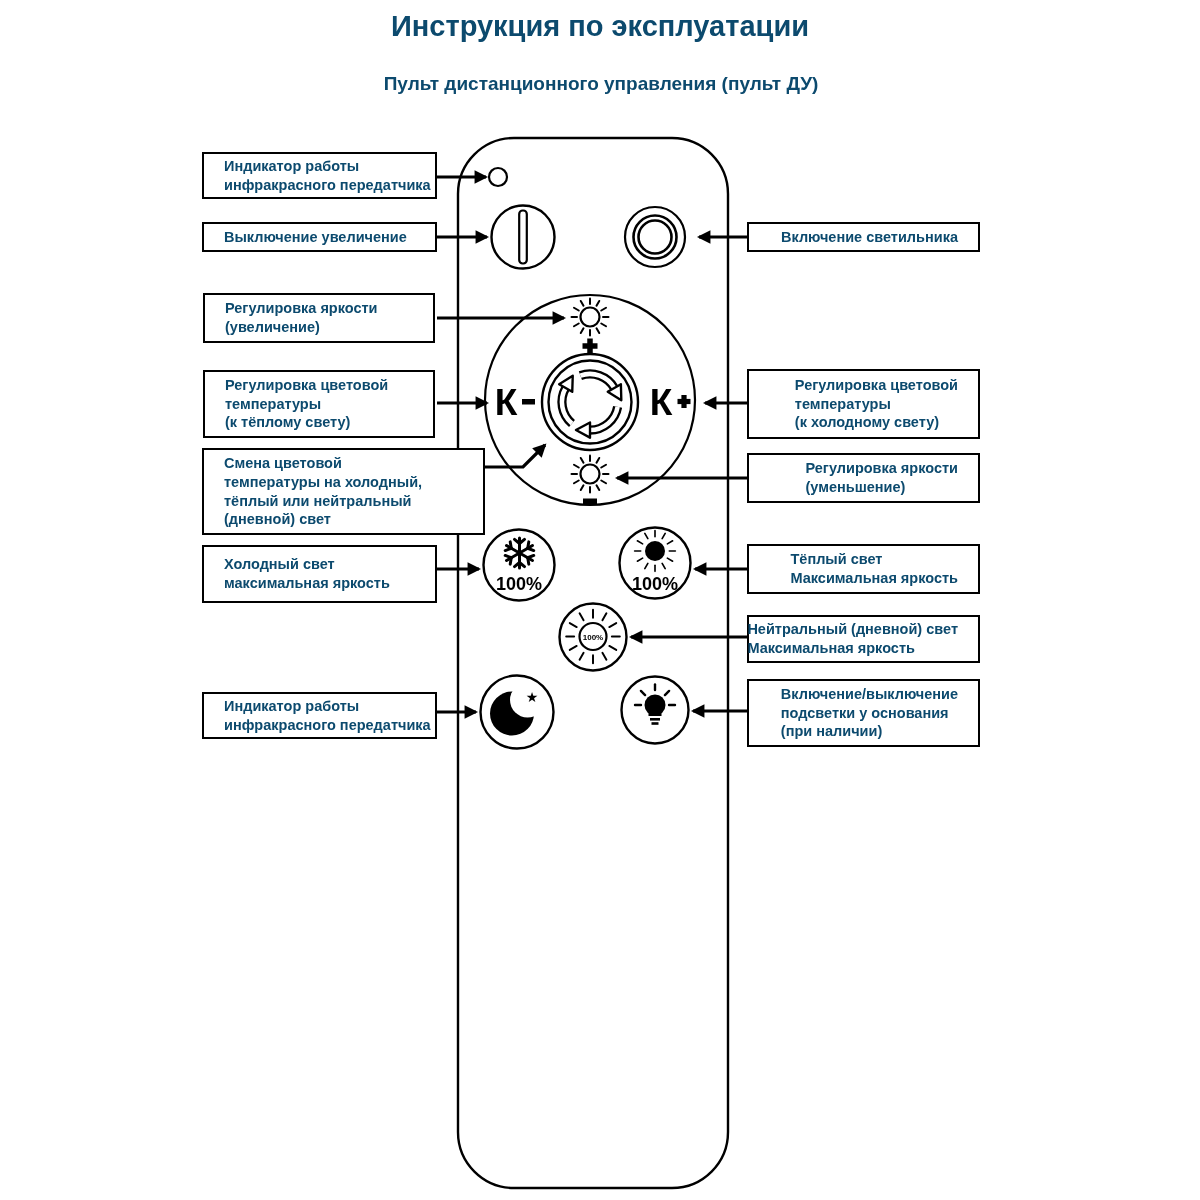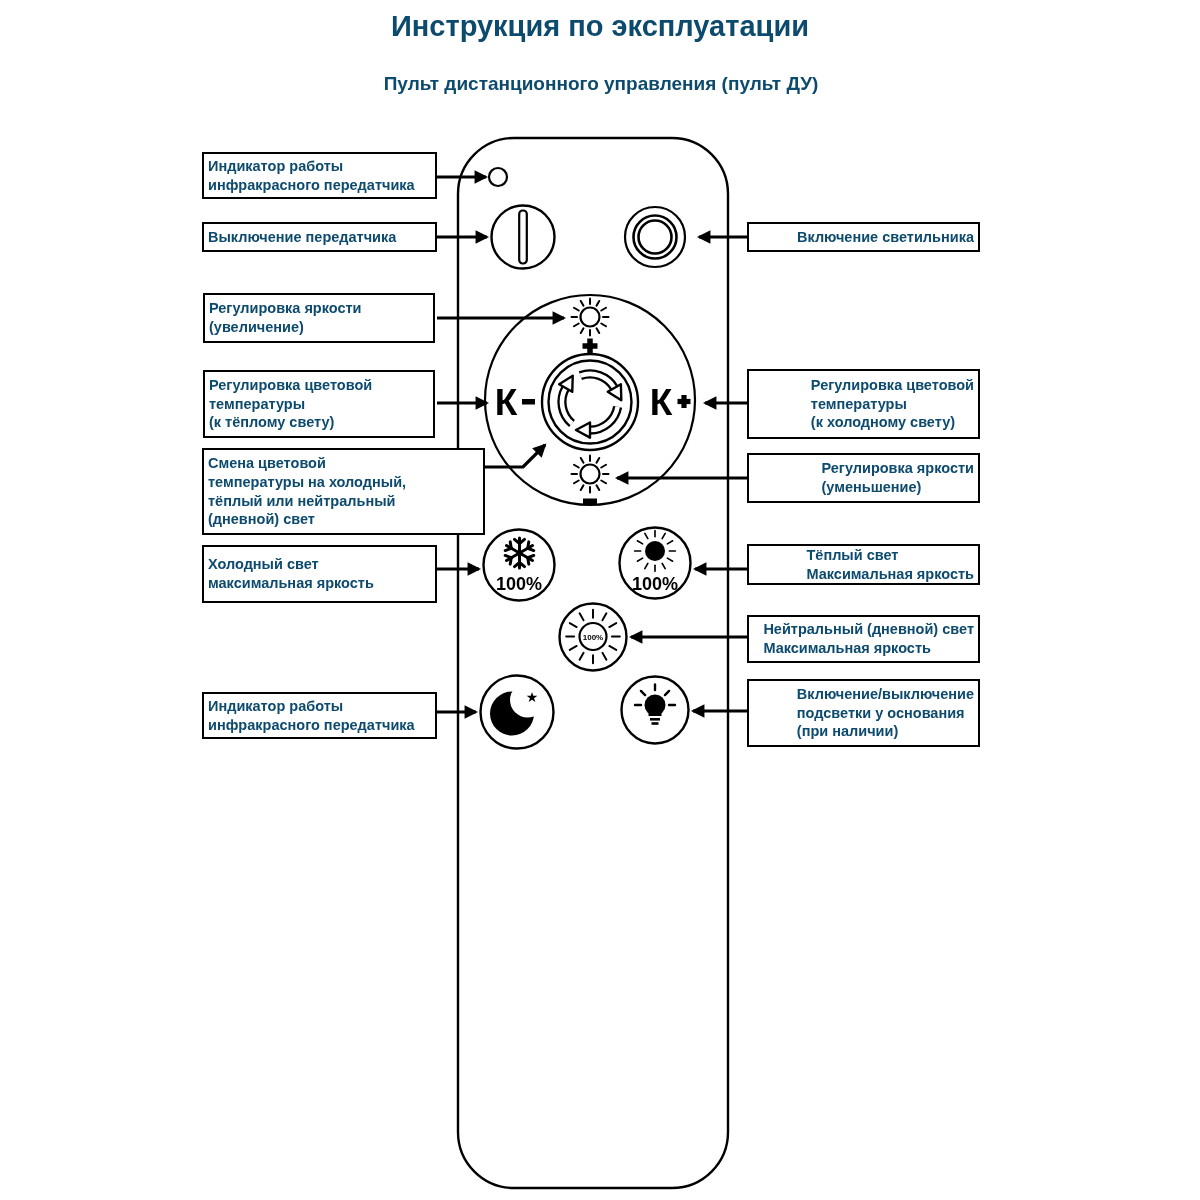--- a/index.html
+++ b/index.html
@@ -14,21 +14,21 @@
   .page-subtitle {
     position:absolute; left:0; top:72px; width:100%; margin:1px;
     text-align:center; font-size:19px; font-weight:bold;
   }
   svg.diagram { position:absolute; left:0; top:0; }
   .callout {
     position:absolute; box-sizing:border-box;
     border:2px solid #000; background:#fff;
     display:flex; align-items:center;
     font-size:14.5px; font-weight:bold; line-height:1.28;
-    padding:2px 4px; white-space:pre; z-index:3;
+    padding:2px 20px; white-space:pre; z-index:3;
   }
   .callout.right { justify-content:flex-end; text-align:left; }
   svg text { font-family:"Liberation Sans", sans-serif; }
 </style>
 </head>
 <body>
 
 <div class="page">
 
   <h1 class="page-title">Инструкция по эксплуатации</h1>
@@ -192,42 +192,42 @@
       <line x1="747" y1="403" x2="705" y2="403" marker-end="url(#ah)"></line>
       <line x1="747" y1="478" x2="617" y2="478" marker-end="url(#ah)"></line>
       <line x1="747" y1="569" x2="695" y2="569" marker-end="url(#ah)"></line>
       <line x1="747" y1="637" x2="631" y2="637" marker-end="url(#ah)"></line>
       <line x1="747" y1="711" x2="693" y2="711" marker-end="url(#ah)"></line>
     </g>
   </svg>
 
   <div class="callout" style="left:202px; top:152px; width:235px; height:47px;">Индикатор работы
 инфракрасного передатчика</div>
-  <div class="callout" style="left:202px; top:222px; width:235px; height:30px;">Выключение передатчика</div>
+  <div class="callout" style="left:202px; top:222px; width:235px; height:30px;">Выключение увеличение</div>
   <div class="callout" style="left:203px; top:293px; width:232px; height:50px;">Регулировка яркости
 (увеличение)</div>
   <div class="callout" style="left:203px; top:370px; width:232px; height:68px;">Регулировка цветовой
 температуры
 (к тёплому свету)</div>
   <div class="callout" style="left:202px; top:448px; width:283px; height:87px;">Смена цветовой
 температуры на холодный,
 тёплый или нейтральный
 (дневной) свет</div>
   <div class="callout" style="left:202px; top:545px; width:235px; height:58px;">Холодный свет
 максимальная яркость</div>
   <div class="callout" style="left:202px; top:692px; width:235px; height:47px;">Индикатор работы
 инфракрасного передатчика</div>
 
   <div class="callout right" style="left:747px; top:222px; width:233px; height:30px;">Включение светильника</div>
   <div class="callout right" style="left:747px; top:369px; width:233px; height:70px;">Регулировка цветовой
 температуры
 (к холодному свету)</div>
   <div class="callout right" style="left:747px; top:453px; width:233px; height:50px;">Регулировка яркости
 (уменьшение)</div>
-  <div class="callout right" style="left:747px; top:544px; width:233px; height:41px;">Тёплый свет
+  <div class="callout right" style="left:747px; top:544px; width:233px; height:50px;">Тёплый свет
 Максимальная яркость</div>
   <div class="callout right" style="left:747px; top:615px; width:233px; height:48px;">Нейтральный (дневной) свет
 Максимальная яркость</div>
   <div class="callout right" style="left:747px; top:679px; width:233px; height:68px;">Включение/выключение
 подсветки у основания
 (при наличии)</div>
 
 </div>
 
 </body></html>

